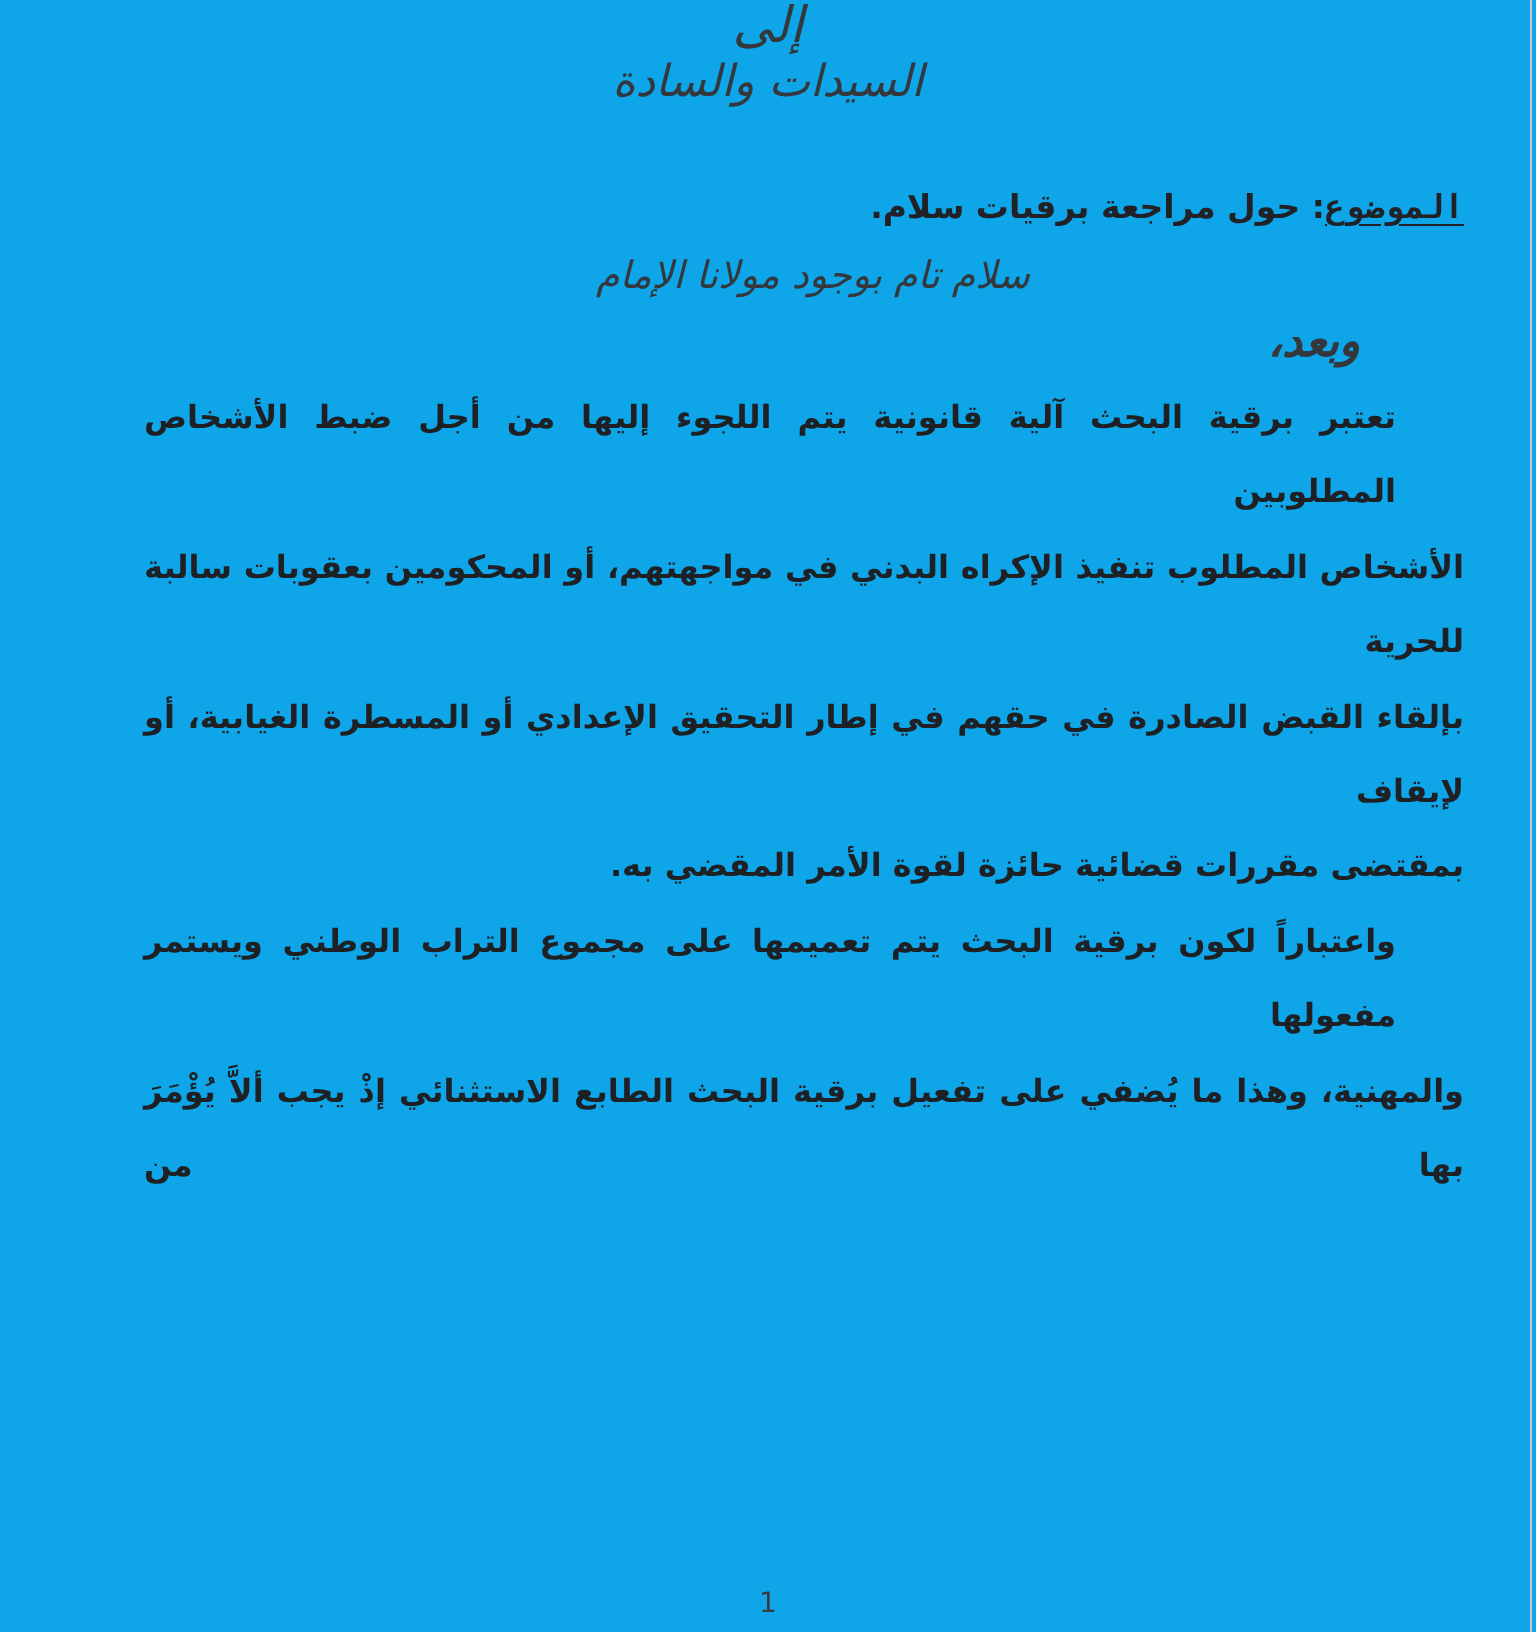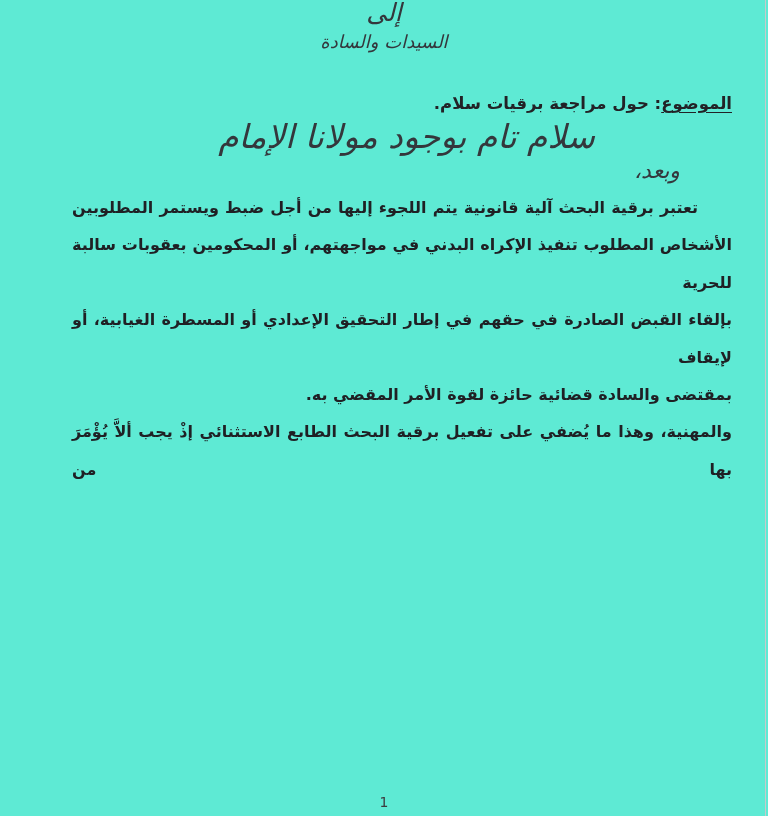--- a/index.html
+++ b/index.html
@@ -5,21 +5,21 @@
   html, body {
     margin: 0;
     padding: 0;
     background: #e9e9e9;
   }
   .page {
     position: relative;
     width: 768px;
     height: 816px;
     margin: 0 auto;
-    background: #5eead4;
+    background: #0ea5e9;
     overflow: hidden;
     direction: rtl;
     font-family: "DejaVu Sans", sans-serif;
     color: #26262a;
   }
   
   .scan-edge {
     position: absolute;
     top: 0;
     right: 2px;
@@ -37,50 +37,52 @@
 
   .header-block {
     padding-top: 0px;
     text-align: center;
   }
   .header-to {
     font-size: 25px;
     line-height: 26px;
   }
   .header-addr {
-    font-size: 18px;
+    font-size: 22px;
     line-height: 31px;
   }
 
   .subject-line {
     margin: 34px 36px 0 0;
     text-align: right;
     font-size: 16.5px;
     line-height: 25px;
     font-weight: bold;
     color: #222226;
   }
   .subject-label {
     text-decoration: underline;
     text-underline-offset: 3px;
+    font-family: Liberation Mono, monospace;
   }
 
   .greeting-line {
     margin-top: 3px;
     text-align: center;
-    font-size: 33px;
+    font-size: 19px;
     line-height: 36px;
     padding-left: 45px;
   }
 
   .salutation-line {
     margin: 0 88px 0 0;
     text-align: right;
     font-size: 22px;
     line-height: 31px;
+    font-weight: bold;
   }
 
   
   .body-text {
     margin: 3px 36px 0 72px; 
     font-weight: bold;
     font-size: 16px;
     line-height: 37.4px;
     color: #1f2024;
   }
@@ -120,25 +122,26 @@
   </div>
 
   <div class="subject-line"><span class="subject-label">الموضوع</span><span>:</span><span> حول مراجعة برقيات سلام.</span></div>
 
   <div class="calli greeting-line">سلام تام بوجود مولانا الإمام</div>
 
   <div class="calli salutation-line">وبعد،</div>
 
   <div class="body-text">
     <div>
-      <div class="line first-line">تعتبر برقية البحث آلية قانونية يتم اللجوء إليها من أجل ضبط ويستمر المطلوبين</div>
+      <div class="line first-line">تعتبر برقية البحث آلية قانونية يتم اللجوء إليها من أجل ضبط الأشخاص المطلوبين</div>
       <div class="line">الأشخاص المطلوب تنفيذ الإكراه البدني في مواجهتهم، أو المحكومين بعقوبات سالبة للحرية</div>
       <div class="line">بإلقاء القبض الصادرة في حقهم في إطار التحقيق الإعدادي أو المسطرة الغيابية، أو لإيقاف</div>
-      <div class="line short-last">بمقتضى والسادة قضائية حائزة لقوة الأمر المقضي به.</div>
+      <div class="line short-last">بمقتضى مقررات قضائية حائزة لقوة الأمر المقضي به.</div>
     </div>
     <div>
+      <div class="line first-line">واعتباراً لكون برقية البحث يتم تعميمها على مجموع التراب الوطني ويستمر مفعولها</div>
       <div class="line">والمهنية، وهذا ما يُضفي على تفعيل برقية البحث الطابع الاستثنائي إذْ يجب ألاَّ يُؤْمَرَ بها من</div>
 
     </div>
   </div>
 
   <div class="page-number">1</div>
 </div>
 
 </body></html>

